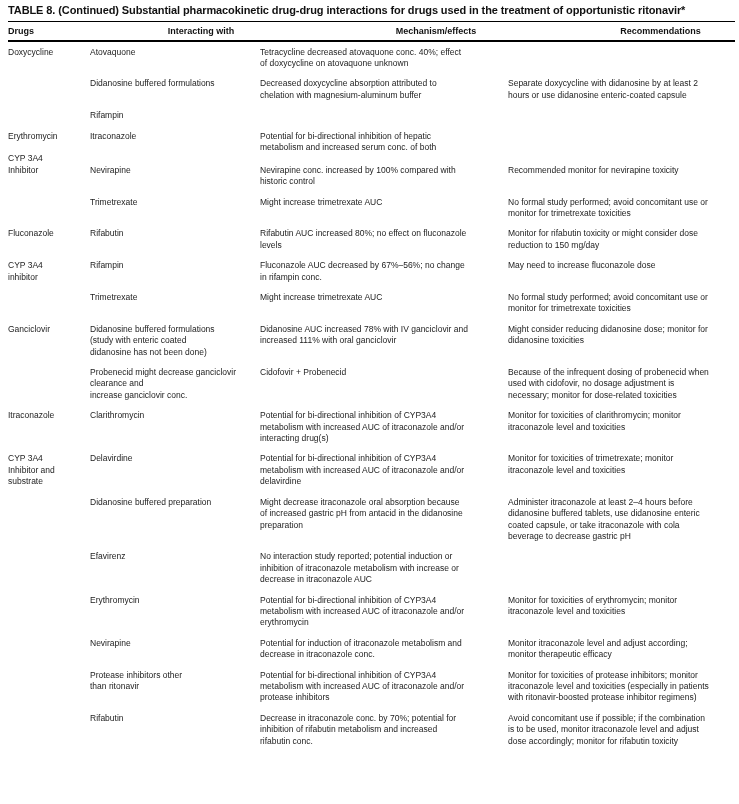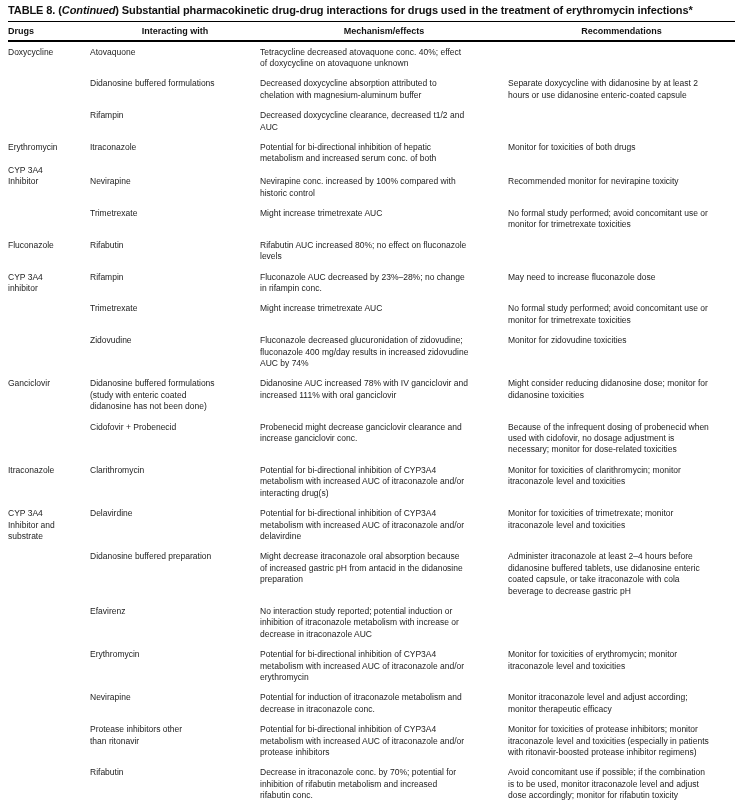--- a/index.html
+++ b/index.html
@@ -14,29 +14,30 @@
   .page { padding: 4px 4px 0 8px; width: 727px; }
 
   .title {
     font-weight: bold;
     font-size: 11px;
     line-height: 13.5px;
     letter-spacing: -0.1px;
     text-align: justify;
     color: #111;
   }
-  .title .cont { font-style: italic; }
+  .title .cont { }
 
   .rule { height: 1.5px; background: #000; }
   .rule-top { margin-top: 3px; }
 
   .head-row {
     display: grid;
     grid-template-columns: 82px 170px 248px 1fr;
     padding: 4px 0 3px 0;
+    gap: 26px;
   }
   .head-cell {
     font-weight: bold;
     font-size: 9px;
     line-height: 11px;
     color: #111;
   }
   .head-cell.c1 { text-align: left; }
   .head-cell.c2, .head-cell.c3, .head-cell.c4 { text-align: center; }
 
@@ -54,21 +55,21 @@
     hyphens: none;
   }
   .cell.c4 { padding-right: 0; }
   .row.tight .cell { padding-bottom: 0; }
 </style>
 </head>
 <body>
 
 <div class="page">
 
-  <div class="title"><span>TABLE 8. (</span><span class="cont">Continued</span><span>) Substantial pharmacokinetic drug-drug interactions for drugs used in the treatment of erythromycin infections*</span></div>
+  <div class="title"><span>TABLE 8. (</span><span class="cont">Continued</span><span>) Substantial pharmacokinetic drug-drug interactions for drugs used in the treatment of opportunistic ritonavir*</span></div>
 
   <div class="rule rule-top"></div>
 
   <div class="head-row">
     <div class="head-cell c1">Drugs</div>
     <div class="head-cell c2">Interacting with</div>
     <div class="head-cell c3">Mechanism/effects</div>
     <div class="head-cell c4">Recommendations</div>
   </div>
 
@@ -87,32 +88,29 @@
     <div class="cell c2">Didanosine buffered formulations</div>
     <div class="cell c3">Decreased doxycycline absorption attributed to
 chelation with magnesium-aluminum buffer</div>
     <div class="cell c4">Separate doxycycline with didanosine by at least 2
 hours or use didanosine enteric-coated capsule</div>
   </div>
 
   <div class="row">
     <div class="cell c1"></div>
     <div class="cell c2">Rifampin</div>
-    <div class="cell c3">Decreased doxycycline clearance, decreased t1/2 and
-AUC</div>
   </div>
 
   <div class="row tight">
     <div class="cell c1">Erythromycin
 
 CYP 3A4</div>
     <div class="cell c2">Itraconazole</div>
     <div class="cell c3">Potential for bi-directional inhibition of hepatic
 metabolism and increased serum conc. of both</div>
-    <div class="cell c4">Monitor for toxicities of both drugs</div>
   </div>
 
   <div class="row">
     <div class="cell c1">Inhibitor</div>
     <div class="cell c2">Nevirapine</div>
     <div class="cell c3">Nevirapine conc. increased by 100% compared with
 historic control</div>
     <div class="cell c4">Recommended monitor for nevirapine toxicity</div>
   </div>
 
@@ -122,64 +120,58 @@
     <div class="cell c3">Might increase trimetrexate AUC</div>
     <div class="cell c4">No formal study performed; avoid concomitant use or
 monitor for trimetrexate toxicities</div>
   </div>
 
   <div class="row">
     <div class="cell c1">Fluconazole</div>
     <div class="cell c2">Rifabutin</div>
     <div class="cell c3">Rifabutin AUC increased 80%; no effect on fluconazole
 levels</div>
+    <div class="cell c4">Monitor for rifabutin toxicity or might consider dose
+reduction to 150 mg/day</div>
   </div>
 
   <div class="row">
     <div class="cell c1">CYP 3A4
 inhibitor</div>
     <div class="cell c2">Rifampin</div>
-    <div class="cell c3">Fluconazole AUC decreased by 23%–28%; no change
+    <div class="cell c3">Fluconazole AUC decreased by 67%–56%; no change
 in rifampin conc.</div>
     <div class="cell c4">May need to increase fluconazole dose</div>
   </div>
 
   <div class="row">
     <div class="cell c1"></div>
     <div class="cell c2">Trimetrexate</div>
     <div class="cell c3">Might increase trimetrexate AUC</div>
     <div class="cell c4">No formal study performed; avoid concomitant use or
 monitor for trimetrexate toxicities</div>
   </div>
 
-  <div class="row">
-    <div class="cell c1"></div>
-    <div class="cell c2">Zidovudine</div>
-    <div class="cell c3">Fluconazole decreased glucuronidation of zidovudine;
-fluconazole 400 mg/day results in increased zidovudine
-AUC by 74%</div>
-    <div class="cell c4">Monitor for zidovudine toxicities</div>
-  </div>
 
   <div class="row">
     <div class="cell c1">Ganciclovir</div>
     <div class="cell c2">Didanosine buffered formulations
 (study with enteric coated
 didanosine has not been done)</div>
     <div class="cell c3">Didanosine AUC increased 78% with IV ganciclovir and
 increased 111% with oral ganciclovir</div>
     <div class="cell c4">Might consider reducing didanosine dose; monitor for
 didanosine toxicities</div>
   </div>
 
   <div class="row">
     <div class="cell c1"></div>
-    <div class="cell c2">Cidofovir + Probenecid</div>
     <div class="cell c3">Probenecid might decrease ganciclovir clearance and
 increase ganciclovir conc.</div>
+    <div class="cell c2">Cidofovir + Probenecid</div>
     <div class="cell c4">Because of the infrequent dosing of probenecid when
 used with cidofovir, no dosage adjustment is
 necessary; monitor for dose-related toxicities</div>
   </div>
 
   <div class="row">
     <div class="cell c1">Itraconazole</div>
     <div class="cell c2">Clarithromycin</div>
     <div class="cell c3">Potential for bi-directional inhibition of CYP3A4
 metabolism with increased AUC of itraconazole and/or

